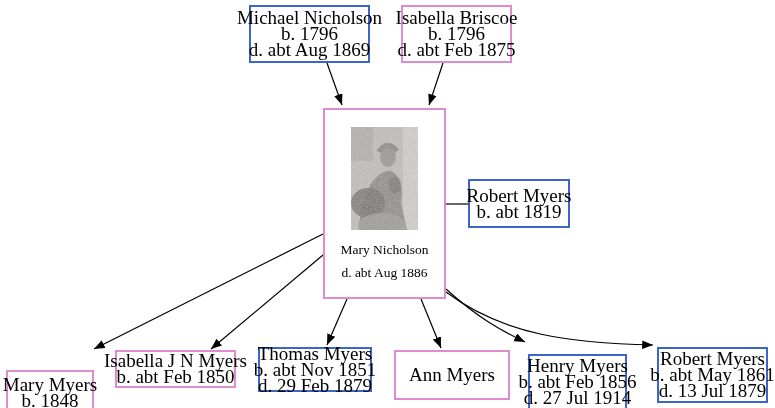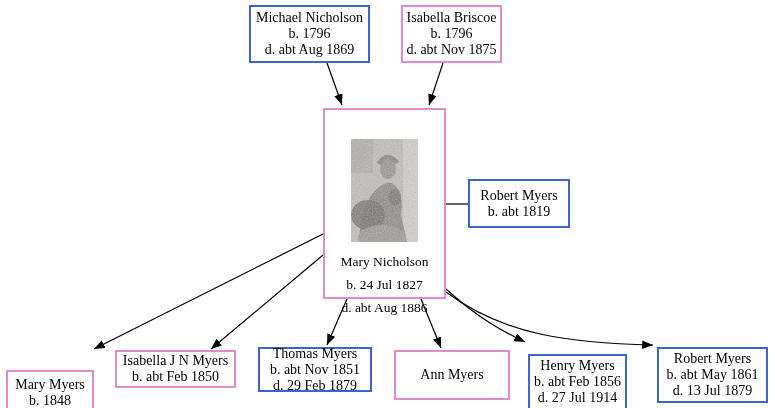--- a/index.html
+++ b/index.html
@@ -18,30 +18,30 @@
   .pbox{
     position:absolute;
     box-sizing:border-box;
     background:#fff;
     border:2px solid #000;
     display:flex;
     flex-direction:column;
     justify-content:center;
     align-items:center;
     text-align:center;
-    font-size:14px;
+    font-size:19px;
     line-height:16px;
     cursor:pointer;
   }
   .pbox.blue{border-color:var(--male-border,#3d64c8);}
   .pbox.pink{border-color:var(--female-border,#dd8ccf);}
   .pbox .pline{white-space:nowrap;}
   .pbox.center-card{
     justify-content:flex-start;
-    padding-top:29px;
+    padding-top:17px;
     font-size:13.5px;
   }
   .pbox.center-card .pline{line-height:23px;}
   .pbox.center-card .photo-wrap{margin-bottom:8px;}
   .photo-wrap{
     width:67px;height:103px;
     display:block;
   }
 </style>
 </head>
@@ -67,24 +67,24 @@
       <path d="M446,292 C505,336 572,343 653,345" marker-end="url(#arrowhead)"></path>
     </g>
   </svg>
 
   <div class="pbox blue" style="left:249px;top:5px;width:121px;height:58px">
     <div class="pline">Michael Nicholson</div>
     <div class="pline">b. 1796</div>
     <div class="pline">d. abt Aug 1869</div>
   </div>
 
-  <div class="pbox pink" style="left:401px;top:5px;width:101px;height:58px">
+  <div class="pbox pink" style="left:401px;top:5px;width:111px;height:58px">
     <div class="pline">Isabella Briscoe</div>
     <div class="pline">b. 1796</div>
-    <div class="pline">d. abt Nov 1875</div>
+    <div class="pline">d. abt Feb 1875</div>
   </div>
 
   <div class="pbox pink center-card" style="left:323px;top:108px;width:123px;height:191px">
     <span class="photo-wrap">
       <svg width="67" height="103" viewBox="0 0 67 103">
         <defs>
           <filter id="grain" x="0" y="0" width="100%" height="100%">
             <feTurbulence type="fractalNoise" baseFrequency="0.75" numOctaves="3" stitchTiles="stitch" result="n"></feTurbulence>
             <feColorMatrix in="n" type="saturate" values="0"></feColorMatrix>
             <feComponentTransfer>
@@ -100,21 +100,20 @@
           <path d="M28,25 Q36,12 46,24" stroke="#7e7c78" stroke-width="5" fill="none" opacity="0.8"></path>
           <ellipse cx="37" cy="30" rx="8" ry="10" fill="#97958f" opacity="0.9"></ellipse>
           <path d="M8,103 Q10,62 28,48 Q39,39 46,49 Q53,60 50,76 L56,103 Z" fill="#8a8884" opacity="0.9"></path>
           <ellipse cx="17" cy="76" rx="17" ry="15" fill="#747270" opacity="0.85"></ellipse>
           <ellipse cx="31" cy="99" rx="24" ry="13" fill="#a09e9a" opacity="0.9"></ellipse>
           <ellipse cx="44" cy="58" rx="6" ry="9" fill="#6f6d6a" opacity="0.6"></ellipse>
         </g>
       </svg>
     </span>
     <div class="pline">Mary Nicholson</div>
-    <div class="pline">b. 24 Jul 1827</div>
     <div class="pline">d. abt Aug 1886</div>
   </div>
 
   <div class="pbox blue" style="left:468px;top:179px;width:102px;height:49px">
     <div class="pline">Robert Myers</div>
     <div class="pline">b. abt 1819</div>
   </div>
 
   <div class="pbox pink" style="left:6px;top:370px;width:88px;height:45px">
     <div class="pline">Mary Myers</div>

